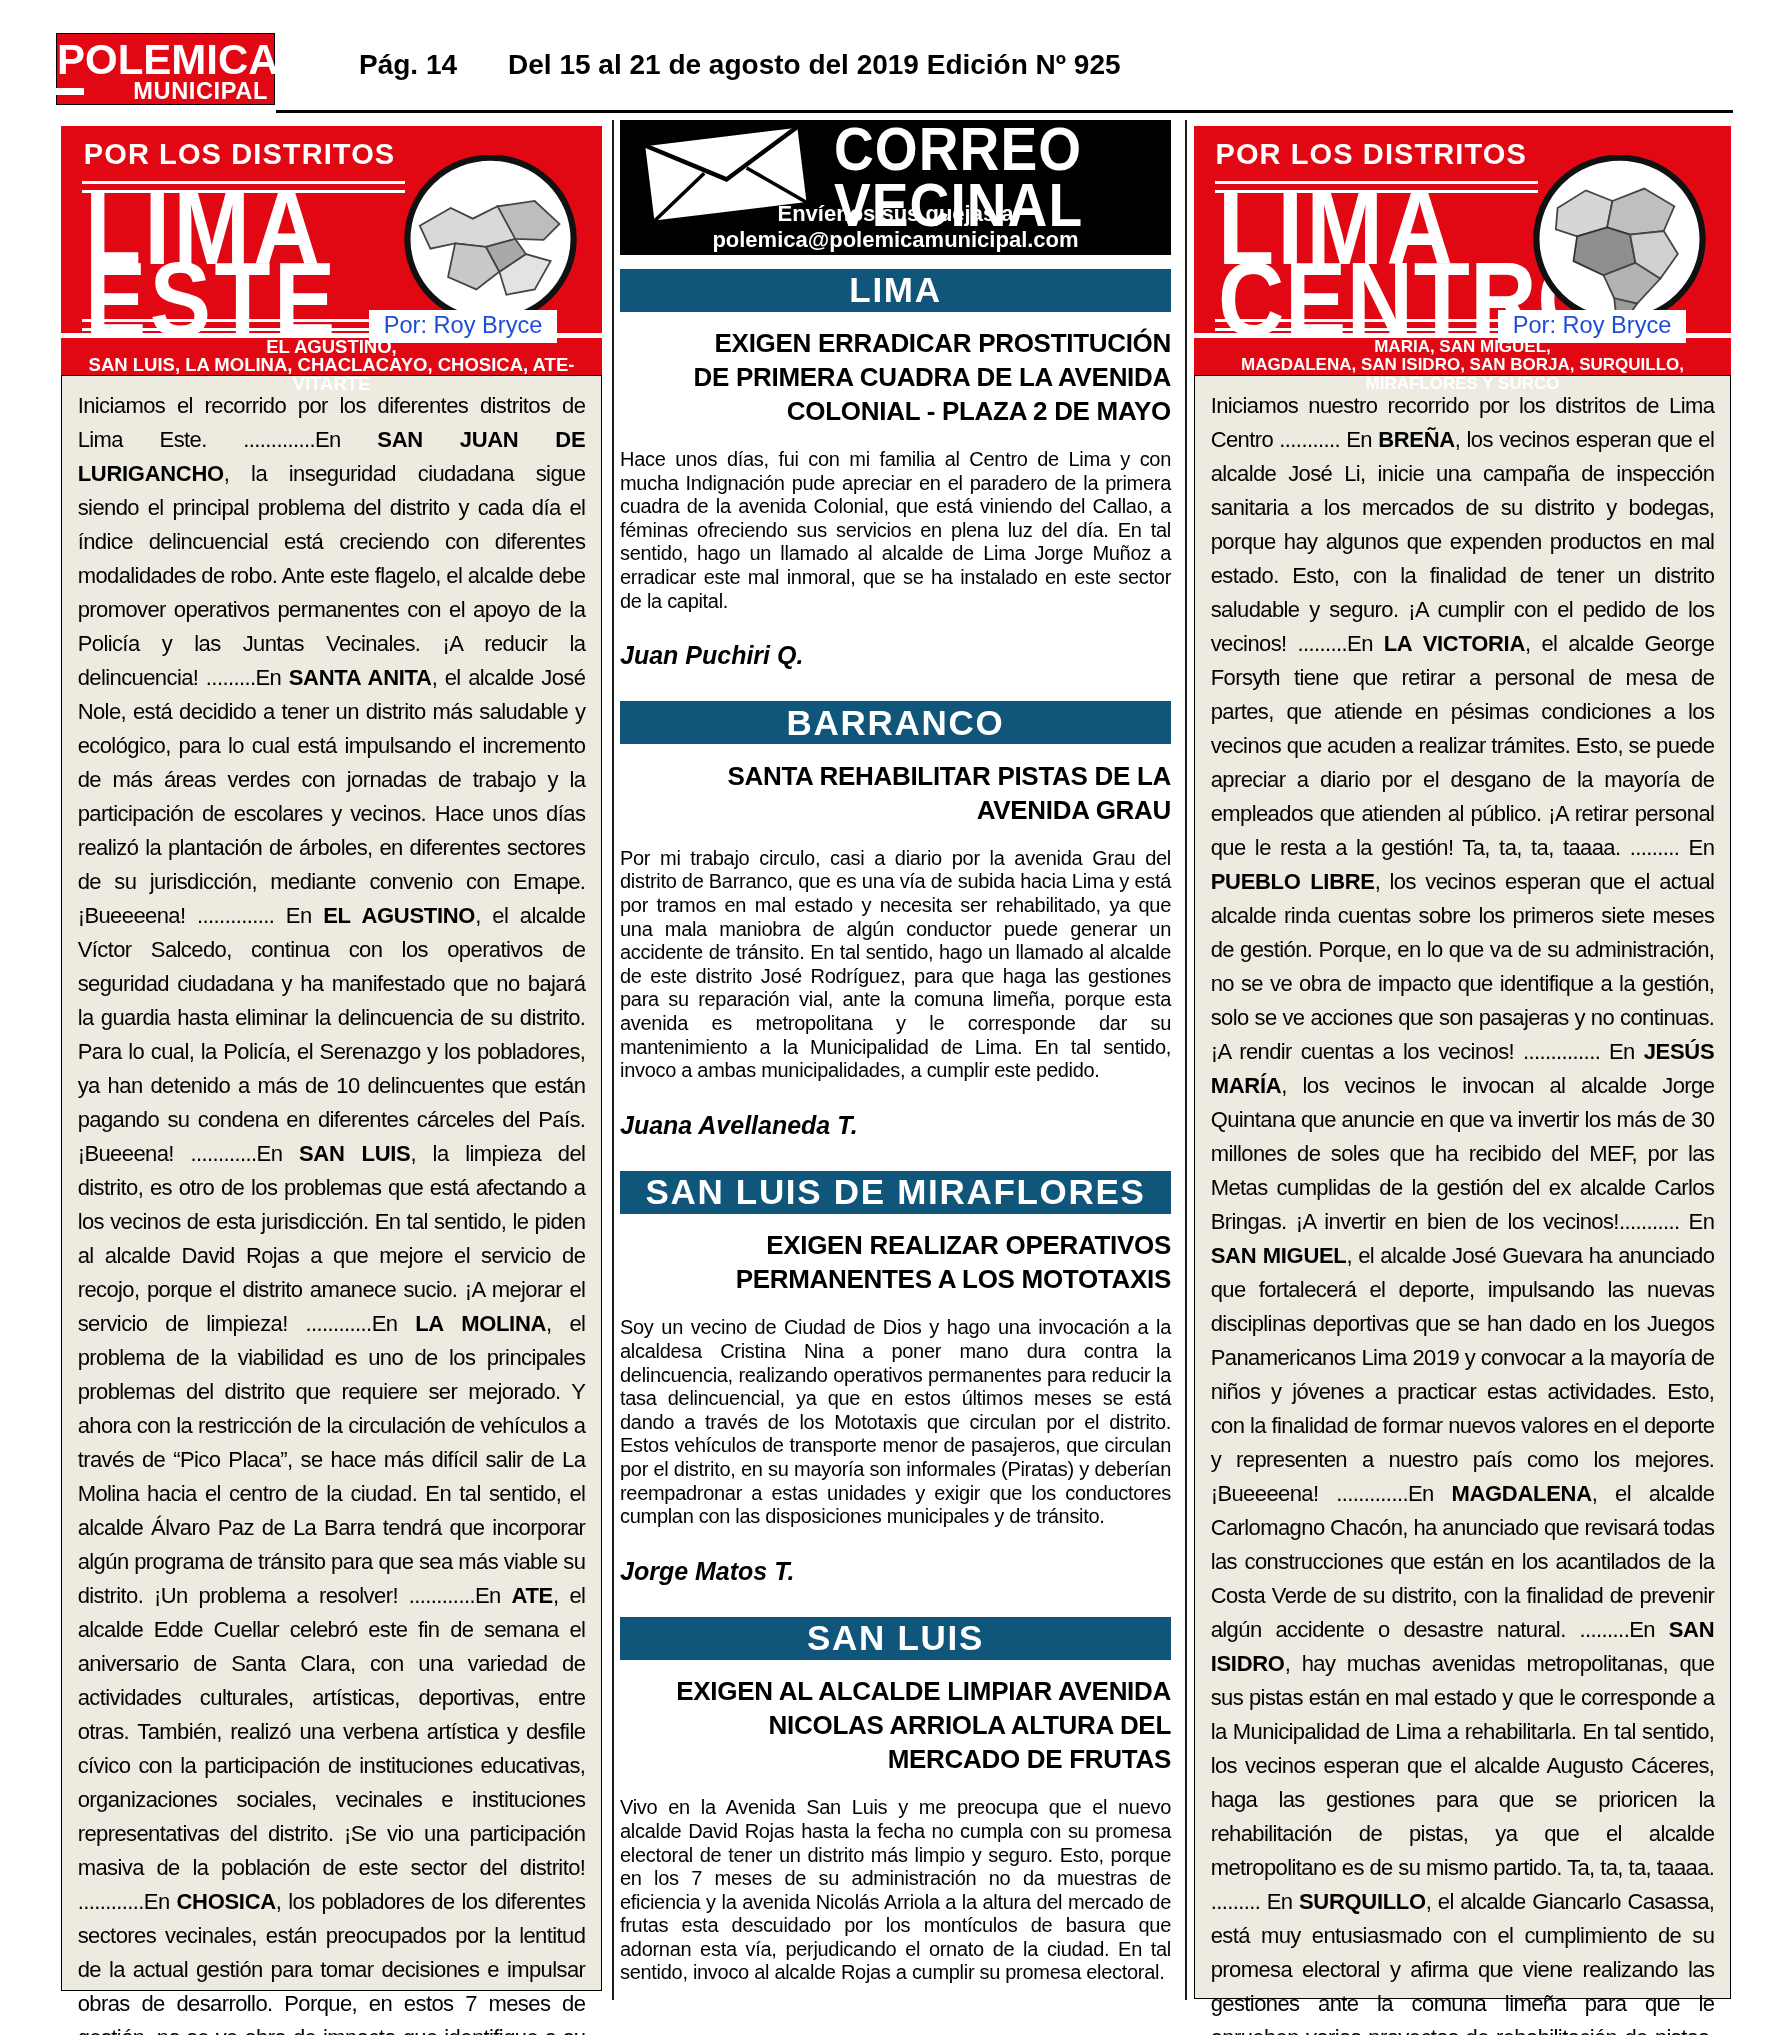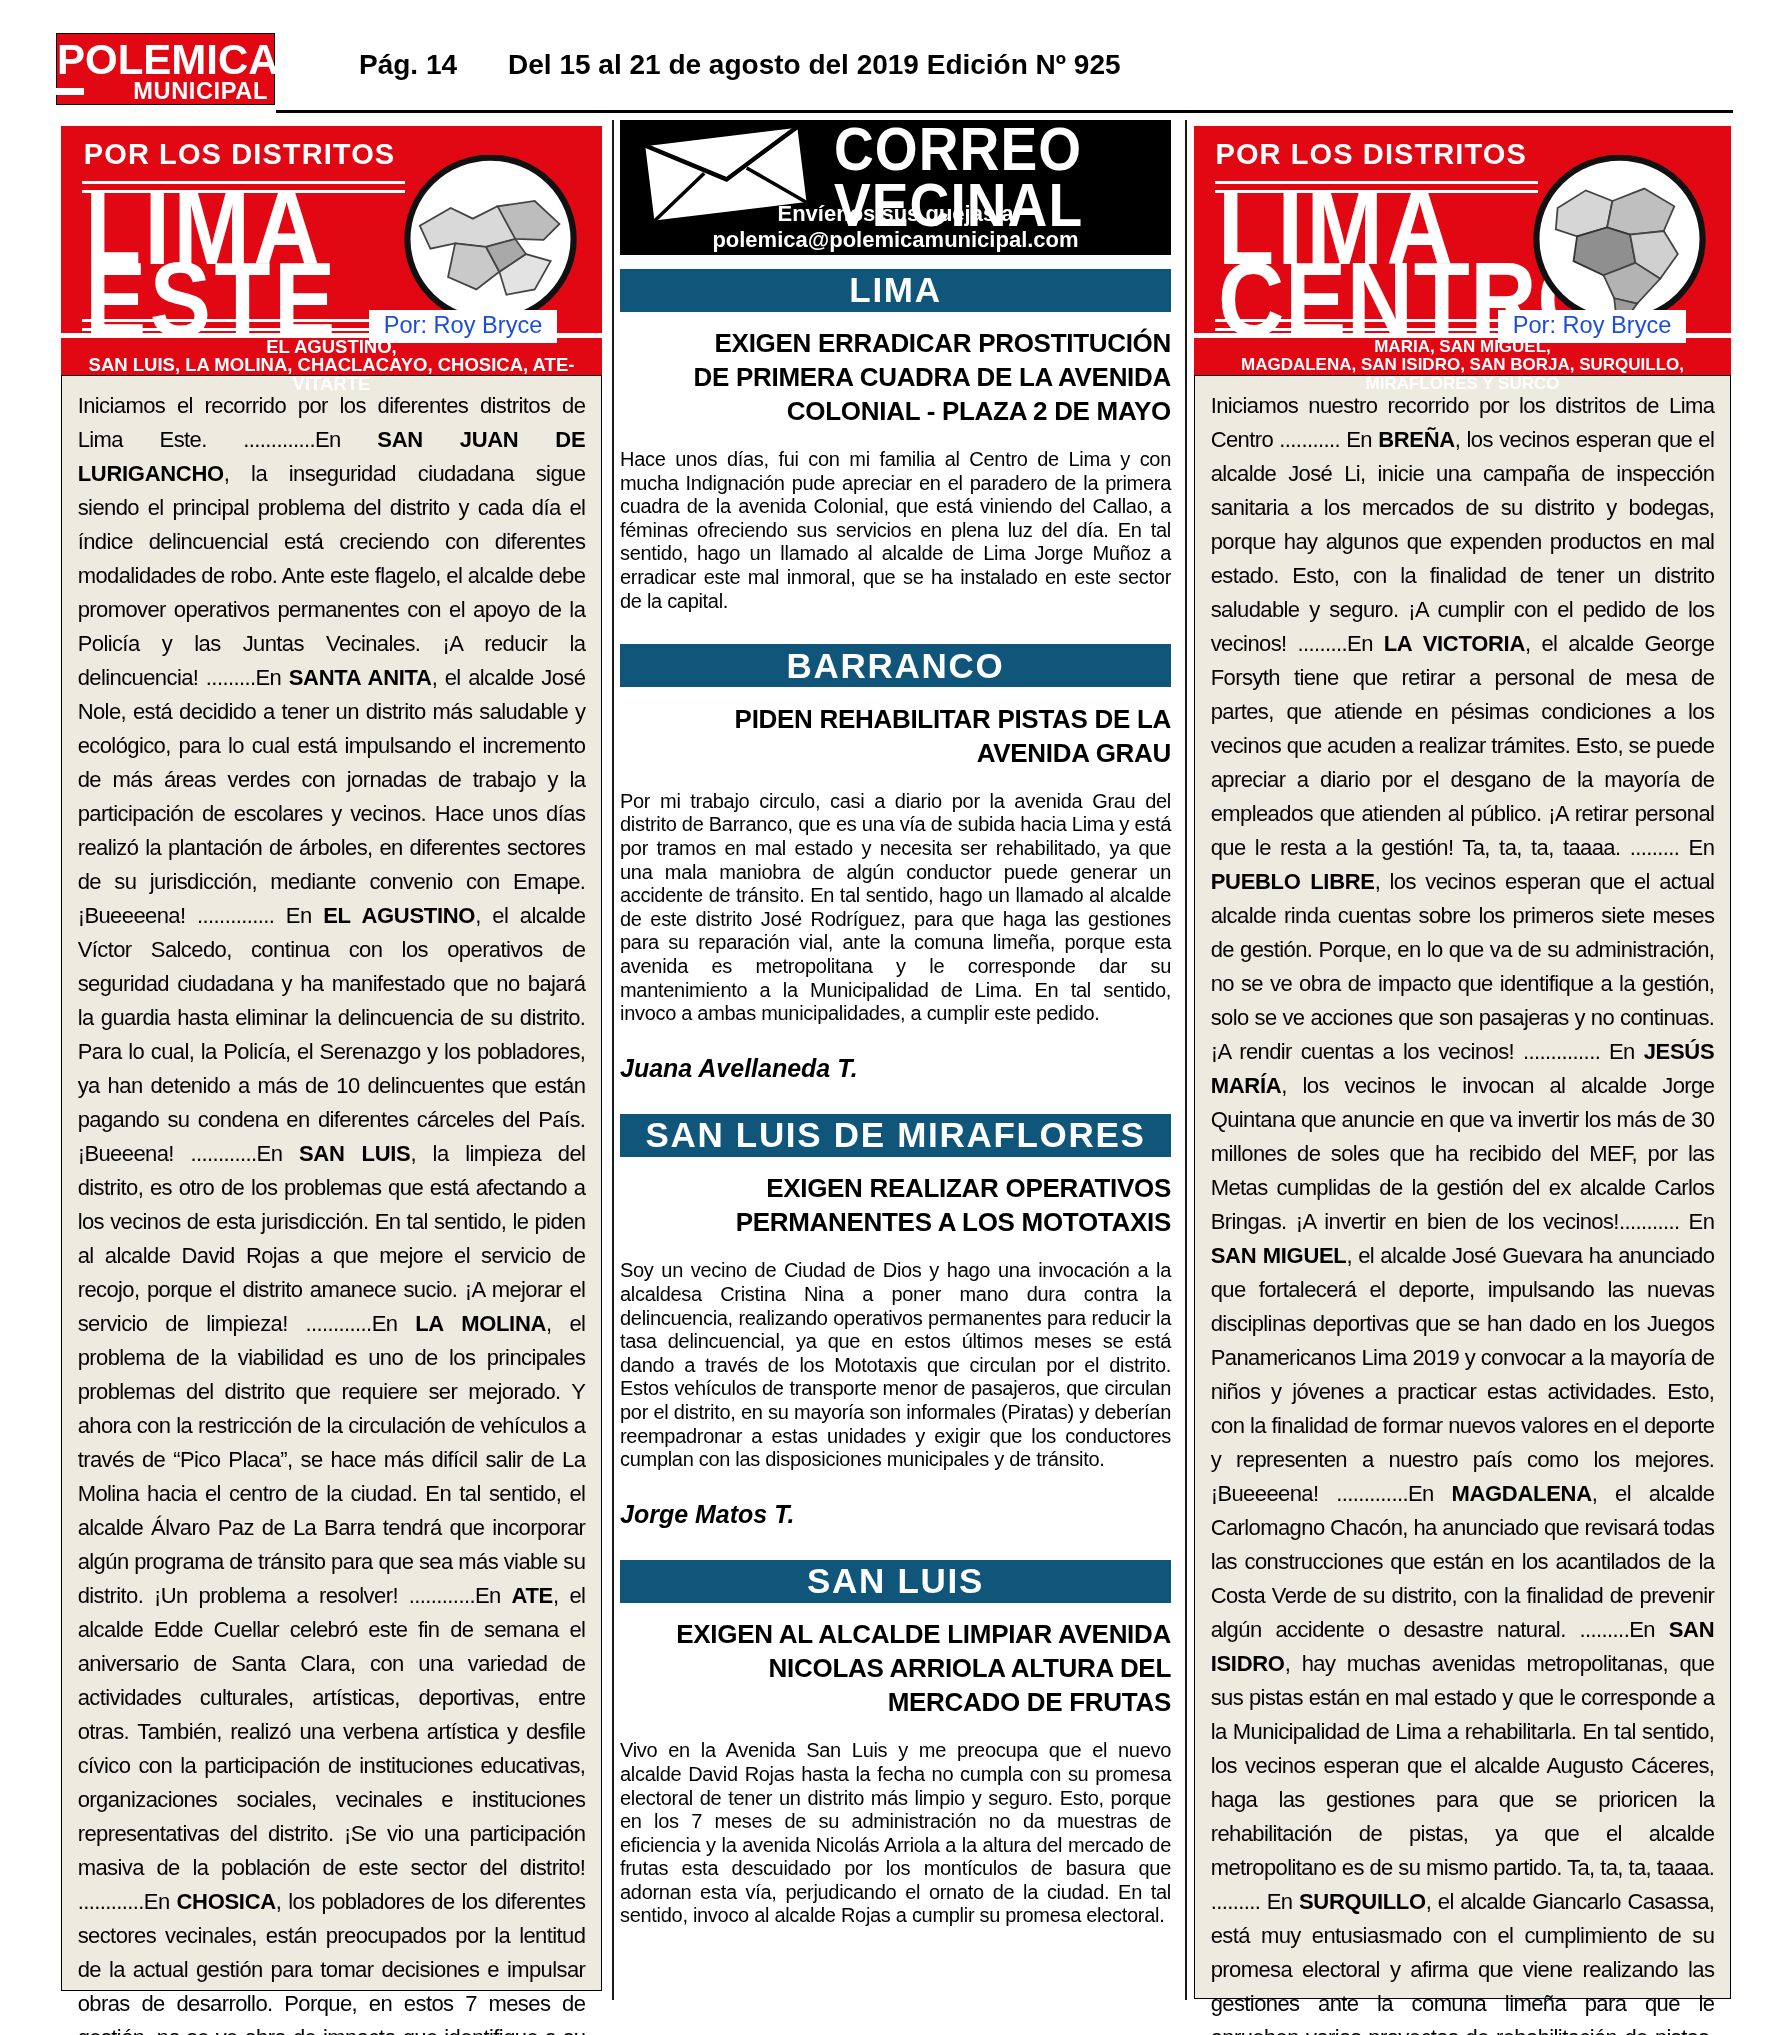--- a/index.html
+++ b/index.html
@@ -111,23 +111,24 @@
       <div class="mast-title">CORREO
 VECINAL</div>
       <div class="tagline">Envíenos sus quejas a polemica@polemicamunicipal.com</div>
     </div>
 
     <div class="bar first">LIMA</div>
     <div class="headline">EXIGEN ERRADICAR PROSTITUCIÓN
 DE PRIMERA CUADRA DE LA AVENIDA
 COLONIAL - PLAZA  2 DE MAYO</div>
     <div class="mbody">Hace unos días, fui con mi familia al Centro de Lima y con mucha Indignación pude apreciar en el paradero de la primera cuadra de la avenida Colonial, que está viniendo del Callao, a féminas ofreciendo sus servicios en plena luz del día. En tal sentido, hago un llamado al alcalde de Lima Jorge Muñoz a erradicar este mal inmoral, que se ha instalado en este sector de la capital.</div>
+    <div class="author">Juan Puchiri Q.</div>
 
     <div class="bar next">BARRANCO</div>
-    <div class="headline">PIDEN REHABILITAR PISTAS DE LA
+    <div class="headline">SANTA REHABILITAR PISTAS DE LA
 AVENIDA GRAU</div>
     <div class="mbody">Por mi trabajo circulo, casi a diario por la avenida Grau del distrito de Barranco, que es una vía de subida hacia Lima y está por tramos en mal estado y necesita ser rehabilitado, ya que una mala maniobra de algún conductor puede generar un accidente de tránsito. En tal sentido, hago un llamado al alcalde de este distrito José Rodríguez, para que haga las gestiones para su reparación vial, ante la comuna limeña, porque esta avenida es metropolitana y le corresponde dar su mantenimiento a la Municipalidad de Lima. En tal sentido, invoco a ambas municipalidades, a cumplir este pedido.</div>
     <div class="author">Juana Avellaneda T.</div>
 
     <div class="bar next">SAN LUIS DE MIRAFLORES</div>
     <div class="headline">EXIGEN REALIZAR OPERATIVOS
 PERMANENTES A LOS MOTOTAXIS</div>
     <div class="mbody">Soy un vecino de Ciudad de Dios y hago una invocación a la alcaldesa Cristina Nina a poner mano dura contra la delincuencia, realizando operativos permanentes para reducir la tasa delincuencial, ya que en estos últimos meses se está dando a través de los Mototaxis que circulan por el distrito. Estos vehículos de transporte menor de pasajeros, que circulan por el distrito, en su mayoría son informales (Piratas) y deberían reempadronar a estas unidades y exigir que los conductores cumplan con las disposiciones municipales y de tránsito.</div>
     <div class="author">Jorge Matos T.</div>
 

